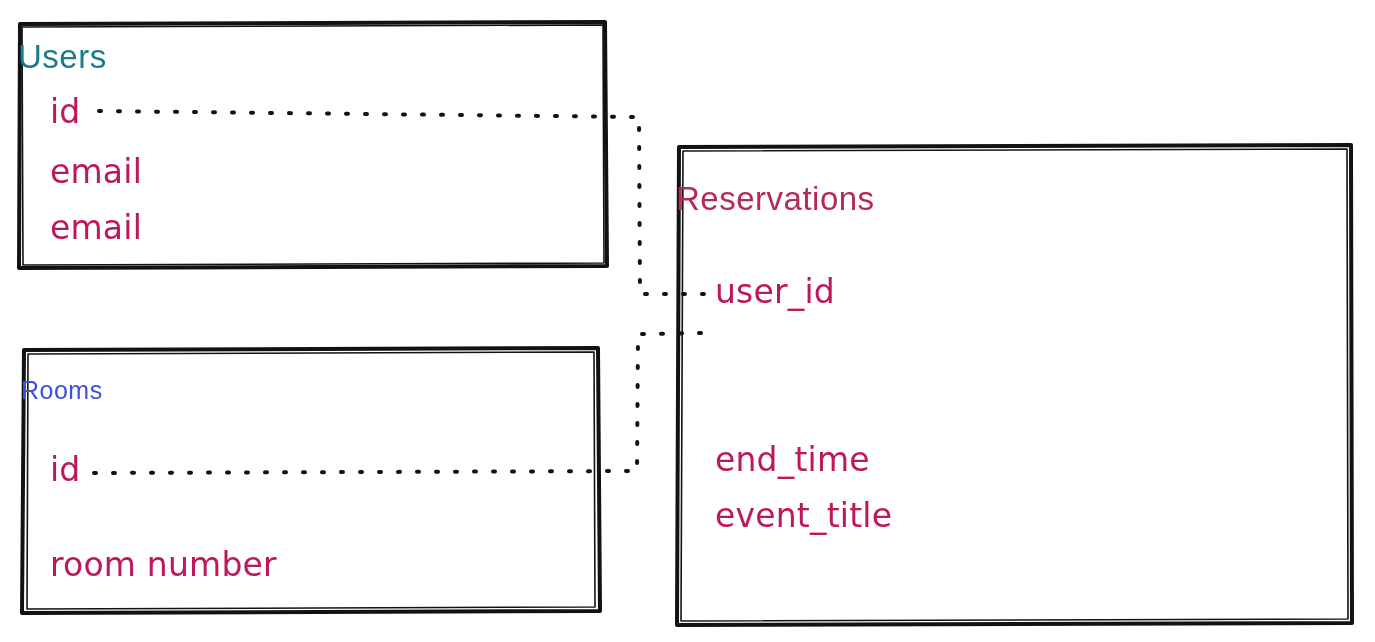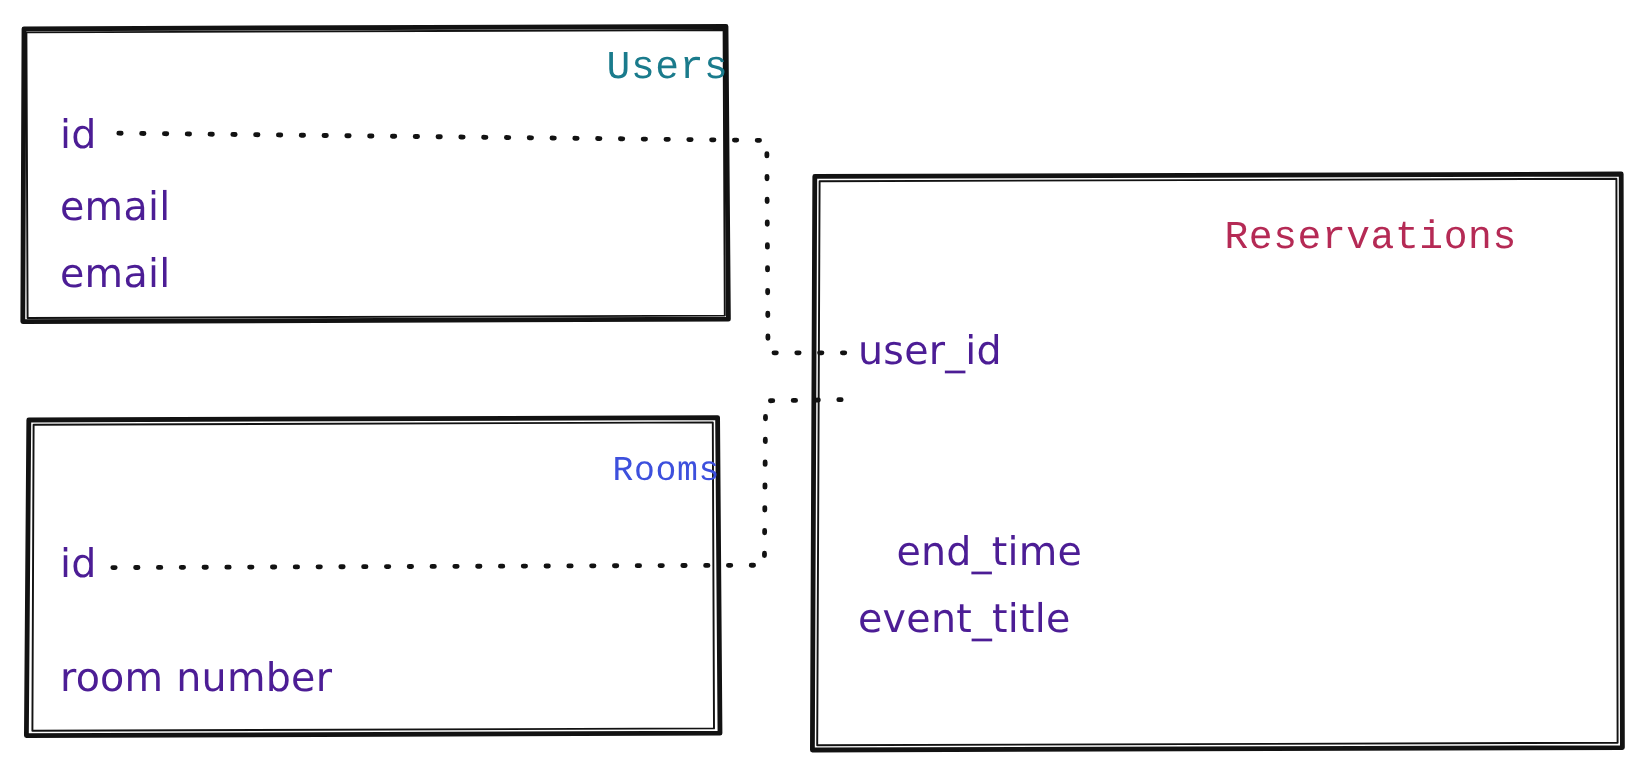--- a/index.html
+++ b/index.html
@@ -24,64 +24,64 @@
     top: 0;
     width: 1375px;
     height: 642px;
     pointer-events: none;
   }
   .entity {
     position: absolute;
   }
   .entity-title {
     position: absolute;
-    text-align: right;
+    text-align: left;
     white-space: nowrap;
-    font-family: Liberation Mono, monospace;
+    font-family: Liberation Sans, sans-serif;
     font-weight: 400;
     letter-spacing: 0.5px;
   }
   .field-label {
     position: absolute;
     white-space: nowrap;
-    color: #4c1d95;
+    color: #be185d;
     font-family: "DejaVu Sans", sans-serif;
     font-weight: 400;
     letter-spacing: 0.2px;
   }
 
   
   #entity-users { left: 18px; top: 22px; width: 589px; height: 246px; }
   #users-title {
     left: 18px; top: 38px; width: 589px;
     font-size: 33px; color: #1a7b8c;
   }
   #users-field-id    { left: 50px; top: 92px;  font-size: 33px; }
   #users-field-name  { left: 50px; top: 152px; font-size: 33px; }
   #users-field-email { left: 50px; top: 208px; font-size: 33px; }
 
   
   #entity-rooms { left: 21px; top: 348px; width: 579px; height: 265px; }
   #rooms-title {
     left: 21px; top: 376px; width: 579px;
-    font-size: 29px; color: #3d50dd;
+    font-size: 25px; color: #3d50dd;
   }
   #rooms-field-id      { left: 50px; top: 450px; font-size: 33px; }
   #rooms-field-roomnum { left: 50px; top: 513px; font-size: 33px; margin-top: 32px; }
 
   
   #entity-reservations { left: 676px; top: 145px; width: 676px; height: 480px; }
   #reservations-title {
     left: 676px; top: 180px; width: 588px;
     font-size: 33px; color: #b52a55;
   }
   #res-field-user-id     { left: 715px; top: 272px; font-size: 33px; }
   #res-field-room-id     { left: 715px; top: 328px; font-size: 33px; }
   #res-field-start-time  { left: 715px; top: 383px; font-size: 33px; }
-  #res-field-end-time    { left: 715px; top: 440px; font-size: 33px; margin-left: 32px; }
+  #res-field-end-time    { left: 715px; top: 440px; font-size: 33px; }
   #res-field-event-title { left: 715px; top: 496px; font-size: 33px; }
 </style>
 </head>
 <body>
 
 <div id="canvas">
 
   <svg id="sketch-layer" viewBox="0 0 1375 642">
 
     <g>

